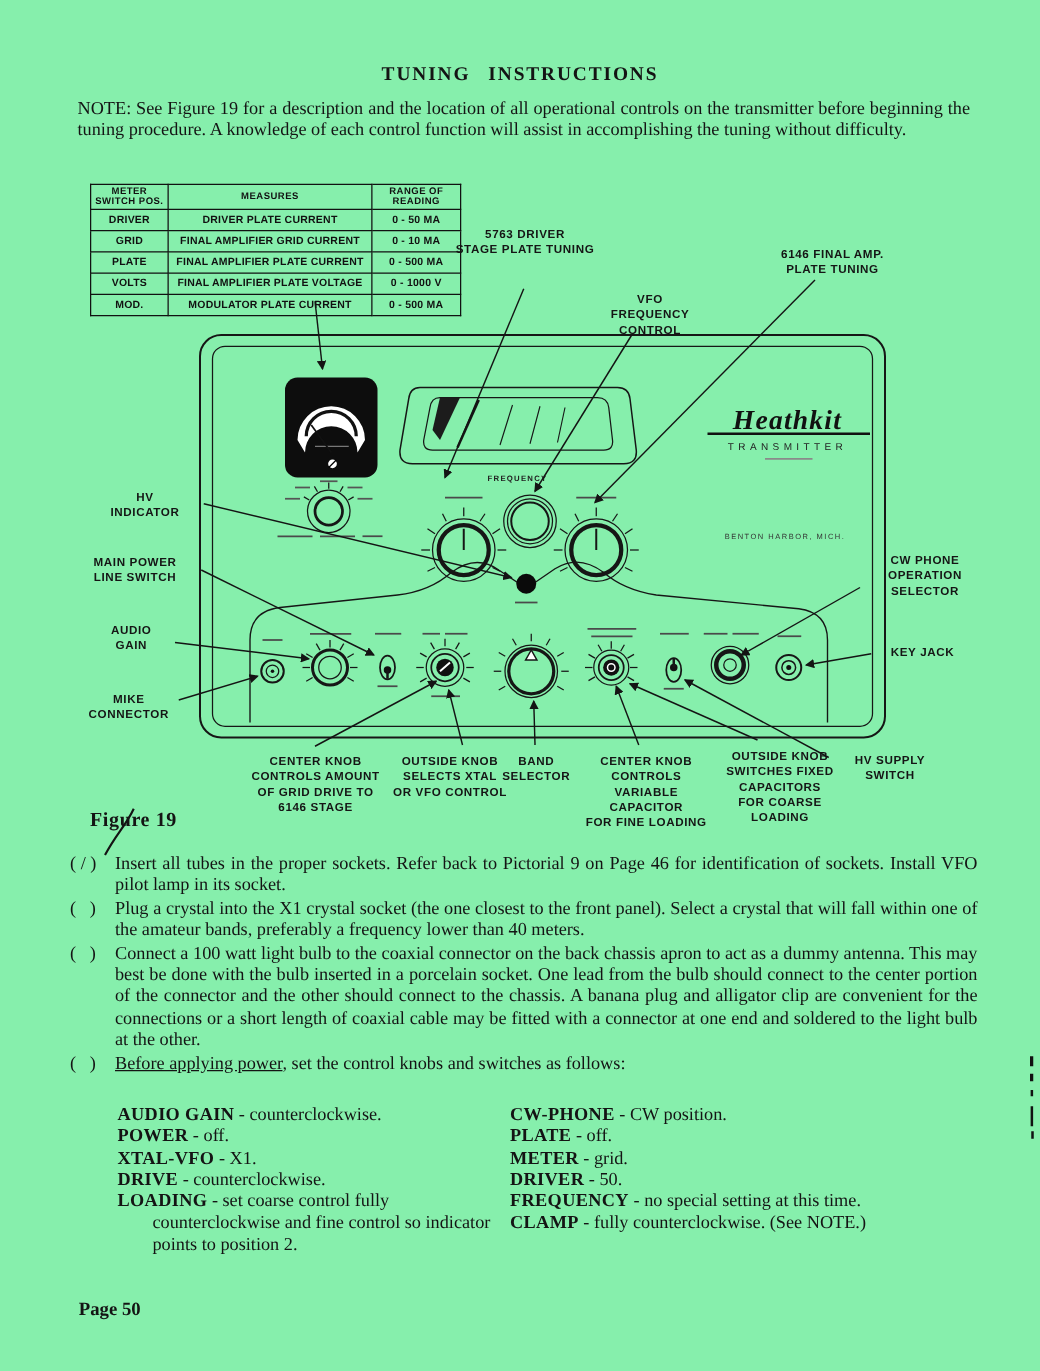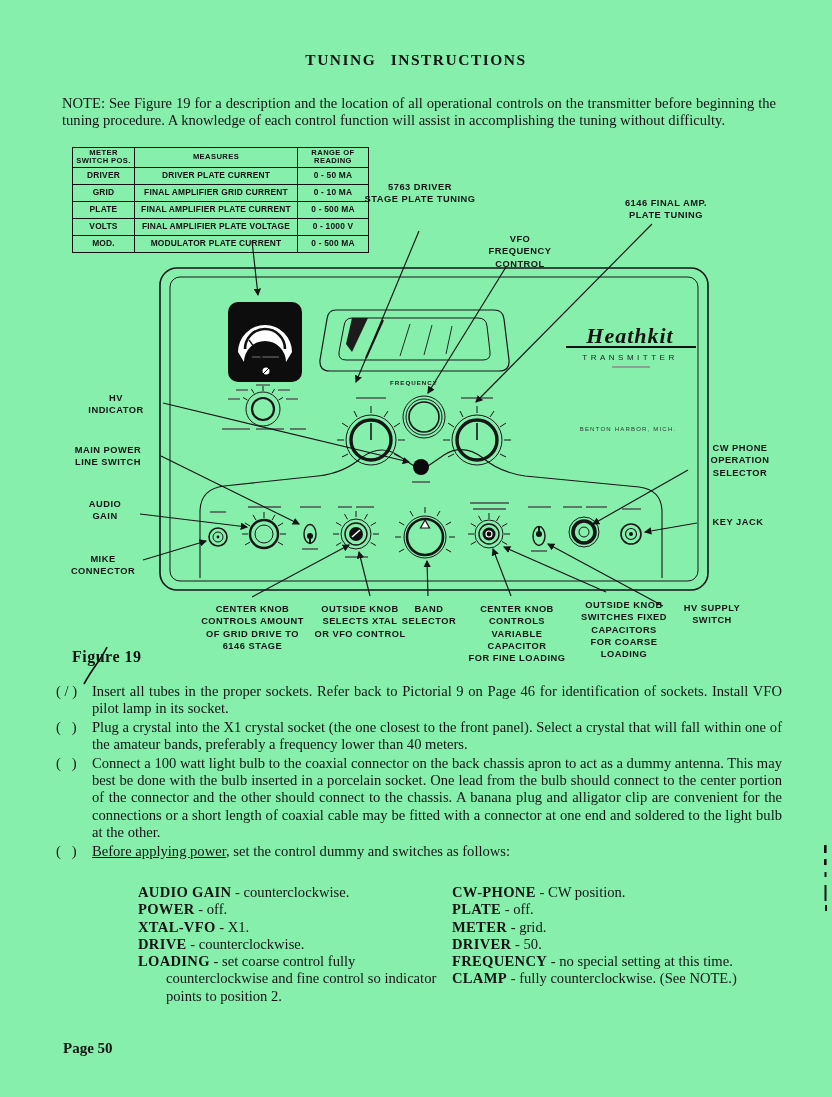--- a/index.html
+++ b/index.html
@@ -7,21 +7,21 @@
     position:relative;width:832px;height:1097px;background:#86efac;
     font-family:"Liberation Serif",serif;color:#141414;overflow:hidden;
   }
   
   #title{
     position:absolute;top:51px;left:0;width:832px;text-align:center;
     font-size:15.5px;font-weight:700;letter-spacing:1.5px;word-spacing:9px;
   }
   #note{
     position:absolute;top:79px;left:62px;width:714px;
-    font-size:14.6px;line-height:17.2px;text-align:justify;margin-top:16px;
+    font-size:14.6px;line-height:17.2px;text-align:justify;
   }
   
   #meter-table{
     position:absolute;top:147px;left:72px;border-collapse:collapse;
     font-family:"Liberation Sans",sans-serif;
   }
   #meter-table th,#meter-table td{
     border:1.4px solid #111;padding:1px 3px;font-weight:700;color:#111;
     white-space:pre-line;line-height:1.1;
   }
@@ -38,21 +38,21 @@
     position:absolute;top:648px;left:72px;font-size:16px;font-weight:700;
     letter-spacing:.5px;
   }
   
   #checklist{position:absolute;top:683px;left:56px;width:726px;font-size:14.6px;line-height:17.4px;}
   .check-item{display:flex;margin-bottom:1px;}
   .mark{flex:0 0 36px;white-space:pre;}
   .check-text{flex:1;text-align:justify;}
   .ul{text-decoration:underline;}
   
-  .settings-col{position:absolute;font-size:14.6px;line-height:17.3px;margin-left:44px;}
+  .settings-col{position:absolute;font-size:14.6px;line-height:17.3px;}
   #settings-left{top:884px;left:94px;width:312px;}
   #settings-right{top:884px;left:408px;width:386px;}
   .setting{padding-left:28px;text-indent:-28px;}
   .setting b{font-weight:700;letter-spacing:.3px;}
   
   #page-number{position:absolute;top:1040px;left:63px;font-size:15px;font-weight:700;}
   
   #fig-svg{position:absolute;top:0;left:0;}
 </style>
 </head>
@@ -394,21 +394,21 @@
     <div class="check-item">
       <span class="mark">(   )</span>
       <span class="check-text">Plug a crystal into the X1 crystal socket (the one closest to the front panel).  Select a crystal that will fall within one of the amateur bands, preferably a frequency lower than 40 meters.</span>
     </div>
     <div class="check-item">
       <span class="mark">(   )</span>
       <span class="check-text">Connect a 100 watt light bulb to the coaxial connector on the back chassis apron to act as a dummy antenna.  This may best be done with the bulb inserted in a porcelain socket.  One lead from the bulb should connect to the center portion of the connector and the other should connect to the chassis.  A banana plug and alligator clip are convenient for the connections or a short length of coaxial cable may be fitted with a connector at one end and soldered to the light bulb at the other.</span>
     </div>
     <div class="check-item">
       <span class="mark">(   )</span>
-      <span class="check-text"><span class="ul">Before applying power</span><span>, set the control dummy and switches as follows:</span></span>
+      <span class="check-text"><span class="ul">Before applying power</span><span>, set the control knobs and switches as follows:</span></span>
     </div>
   </div>
 
   <div id="settings-left" class="settings-col">
     <div class="setting"><b>AUDIO GAIN</b> <span>- counterclockwise.</span></div>
     <div class="setting"><b>POWER</b> <span>- off.</span></div>
     <div class="setting"><b>XTAL-VFO</b> <span>- X1.</span></div>
     <div class="setting"><b>DRIVE</b> <span>- counterclockwise.</span></div>
     <div class="setting"><b>LOADING</b> <span>- set coarse control fully counterclockwise and fine control so indicator points to position 2.</span></div>
   </div>

